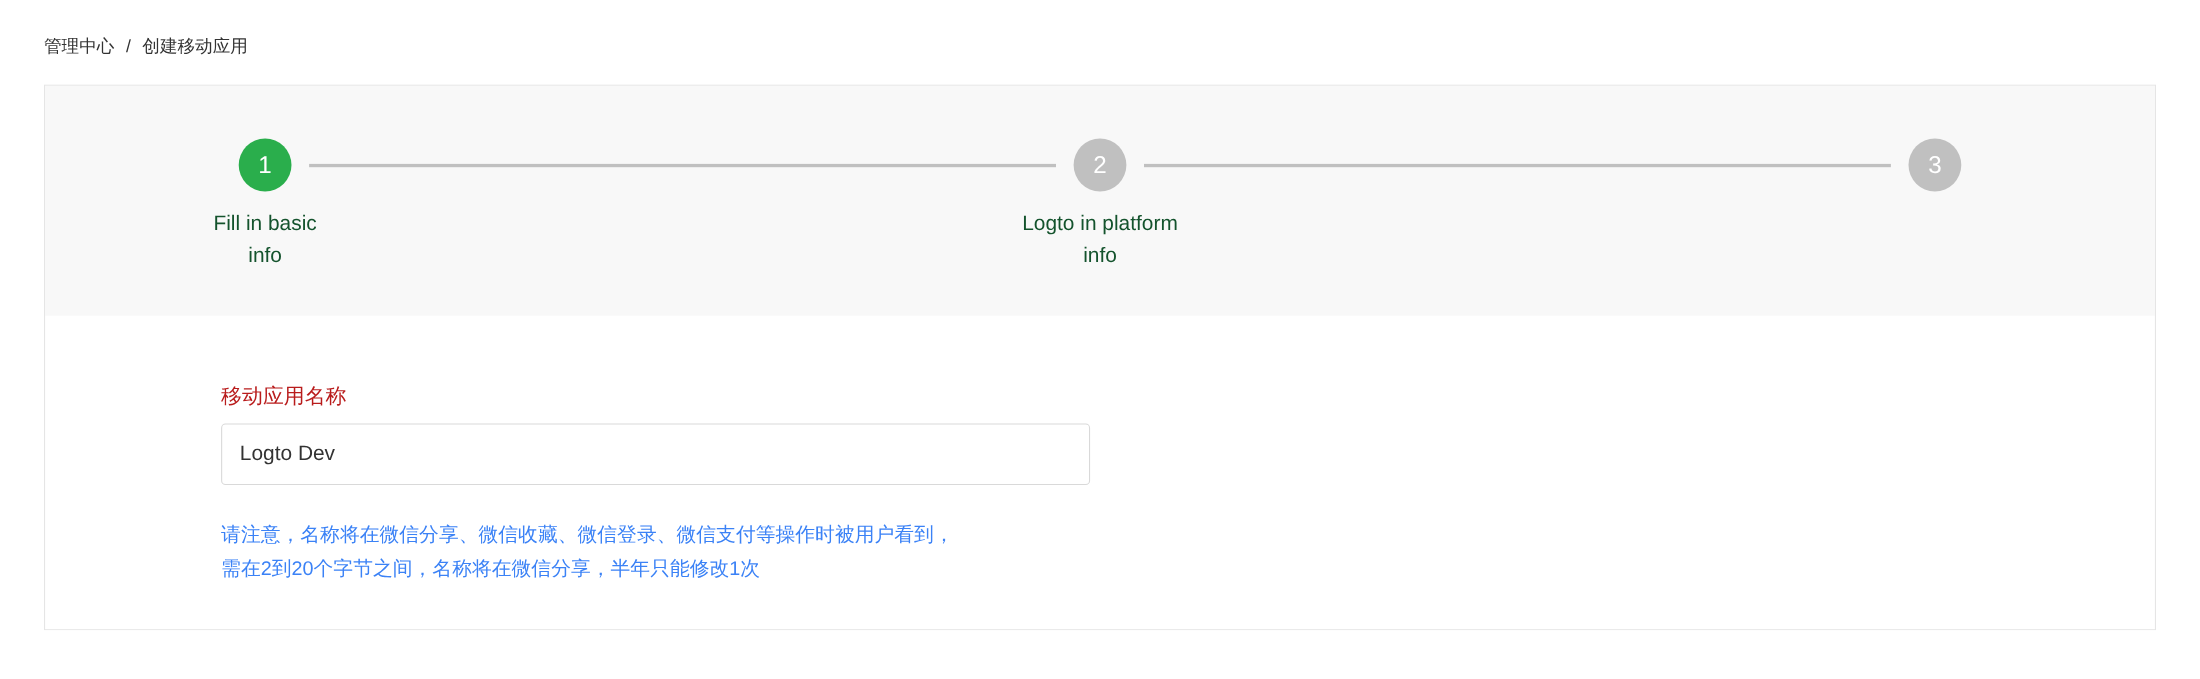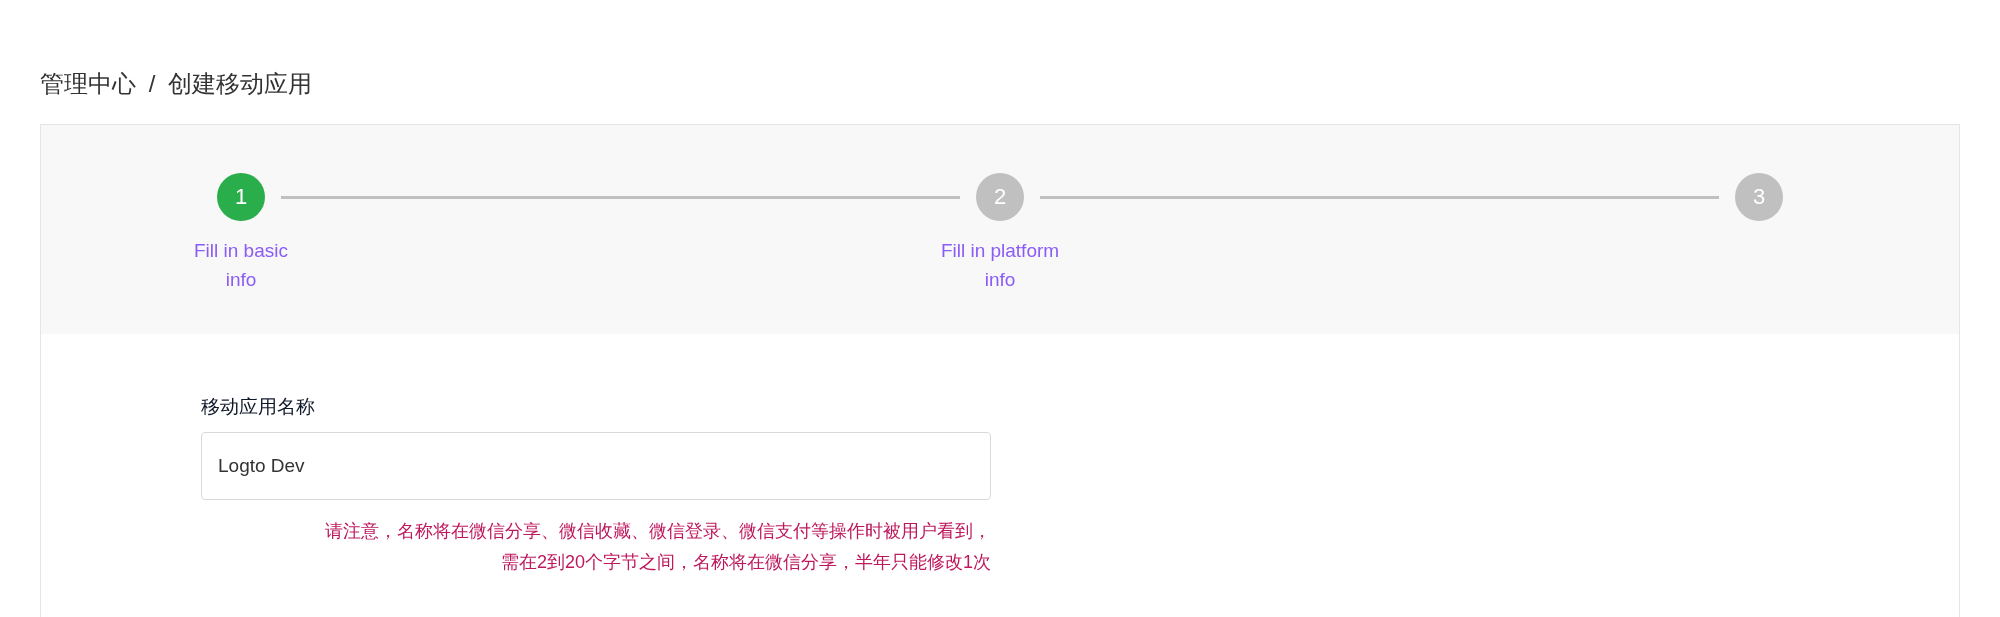--- a/index.html
+++ b/index.html
@@ -8,23 +8,22 @@
       box-sizing: border-box;
     }
     body {
       font-family: -apple-system, BlinkMacSystemFont, "Segoe UI", "PingFang SC", "Hiragino Sans GB", "Microsoft YaHei", sans-serif;
       background: #fff;
       color: #333;
       width: 2000px;
     }
     .breadcrumb {
       padding: 32px 40px 24px;
-      font-size: 24px;
+      font-size: 16px;
       color: #333;
-      margin-top: 36px;
     }
     .breadcrumb-sep {
       margin: 0 6px;
     }
     .content-panel {
       margin: 0 40px;
       border: 1px solid #e5e5e5;
       background: #fff;
     }
     .stepper {
@@ -53,60 +52,59 @@
       margin-bottom: 16px;
     }
     .step-circle.active {
       background: #2aae4c;
     }
     .step-circle.inactive {
       background: #c0c0c0;
     }
     .step-label {
       font-size: 19px;
-      color: #8b5cf6;
+      color: #14532d;
       text-align: center;
       line-height: 1.5;
     }
     .step-connector {
       flex: 1;
       height: 3px;
       background: #c0c0c0;
       margin-top: 23px;
       margin-left: -40px;
       margin-right: -40px;
     }
     .form-area {
       padding: 60px 160px 40px;
     }
     .form-group {
       max-width: 790px;
     }
     .form-label {
       display: block;
       font-size: 19px;
-      color: #0f172a;
+      color: #b91c1c;
       margin-bottom: 12px;
     }
     .form-input {
       width: 100%;
-      height: 68px;
+      height: 56px;
       border: 1px solid #d9d9d9;
       border-radius: 4px;
       padding: 0 16px;
       font-size: 19px;
       color: #333;
       outline: none;
     }
     .form-help {
-      margin-top: 16px;
+      margin-top: 30px;
       font-size: 18px;
-      color: #be185d;
+      color: #3b82f6;
       line-height: 1.7;
-      text-align: right;
     }
   </style>
 </head>
 <body>
 
 <div class="breadcrumb">
   <span>管理中心</span>
   <span class="breadcrumb-sep">/</span>
   <span>创建移动应用</span>
 </div>
@@ -120,21 +118,21 @@
         <span>Fill in basic</span><br>
         <span>info</span>
       </div>
     </div>
 
     <div class="step-connector"></div>
 
     <div class="step">
       <div class="step-circle inactive">2</div>
       <div class="step-label">
-        <span>Fill in platform</span><br>
+        <span>Logto in platform</span><br>
         <span>info</span>
       </div>
     </div>
 
     <div class="step-connector"></div>
 
     <div class="step">
       <div class="step-circle inactive">3</div>
     </div>
   </div>

